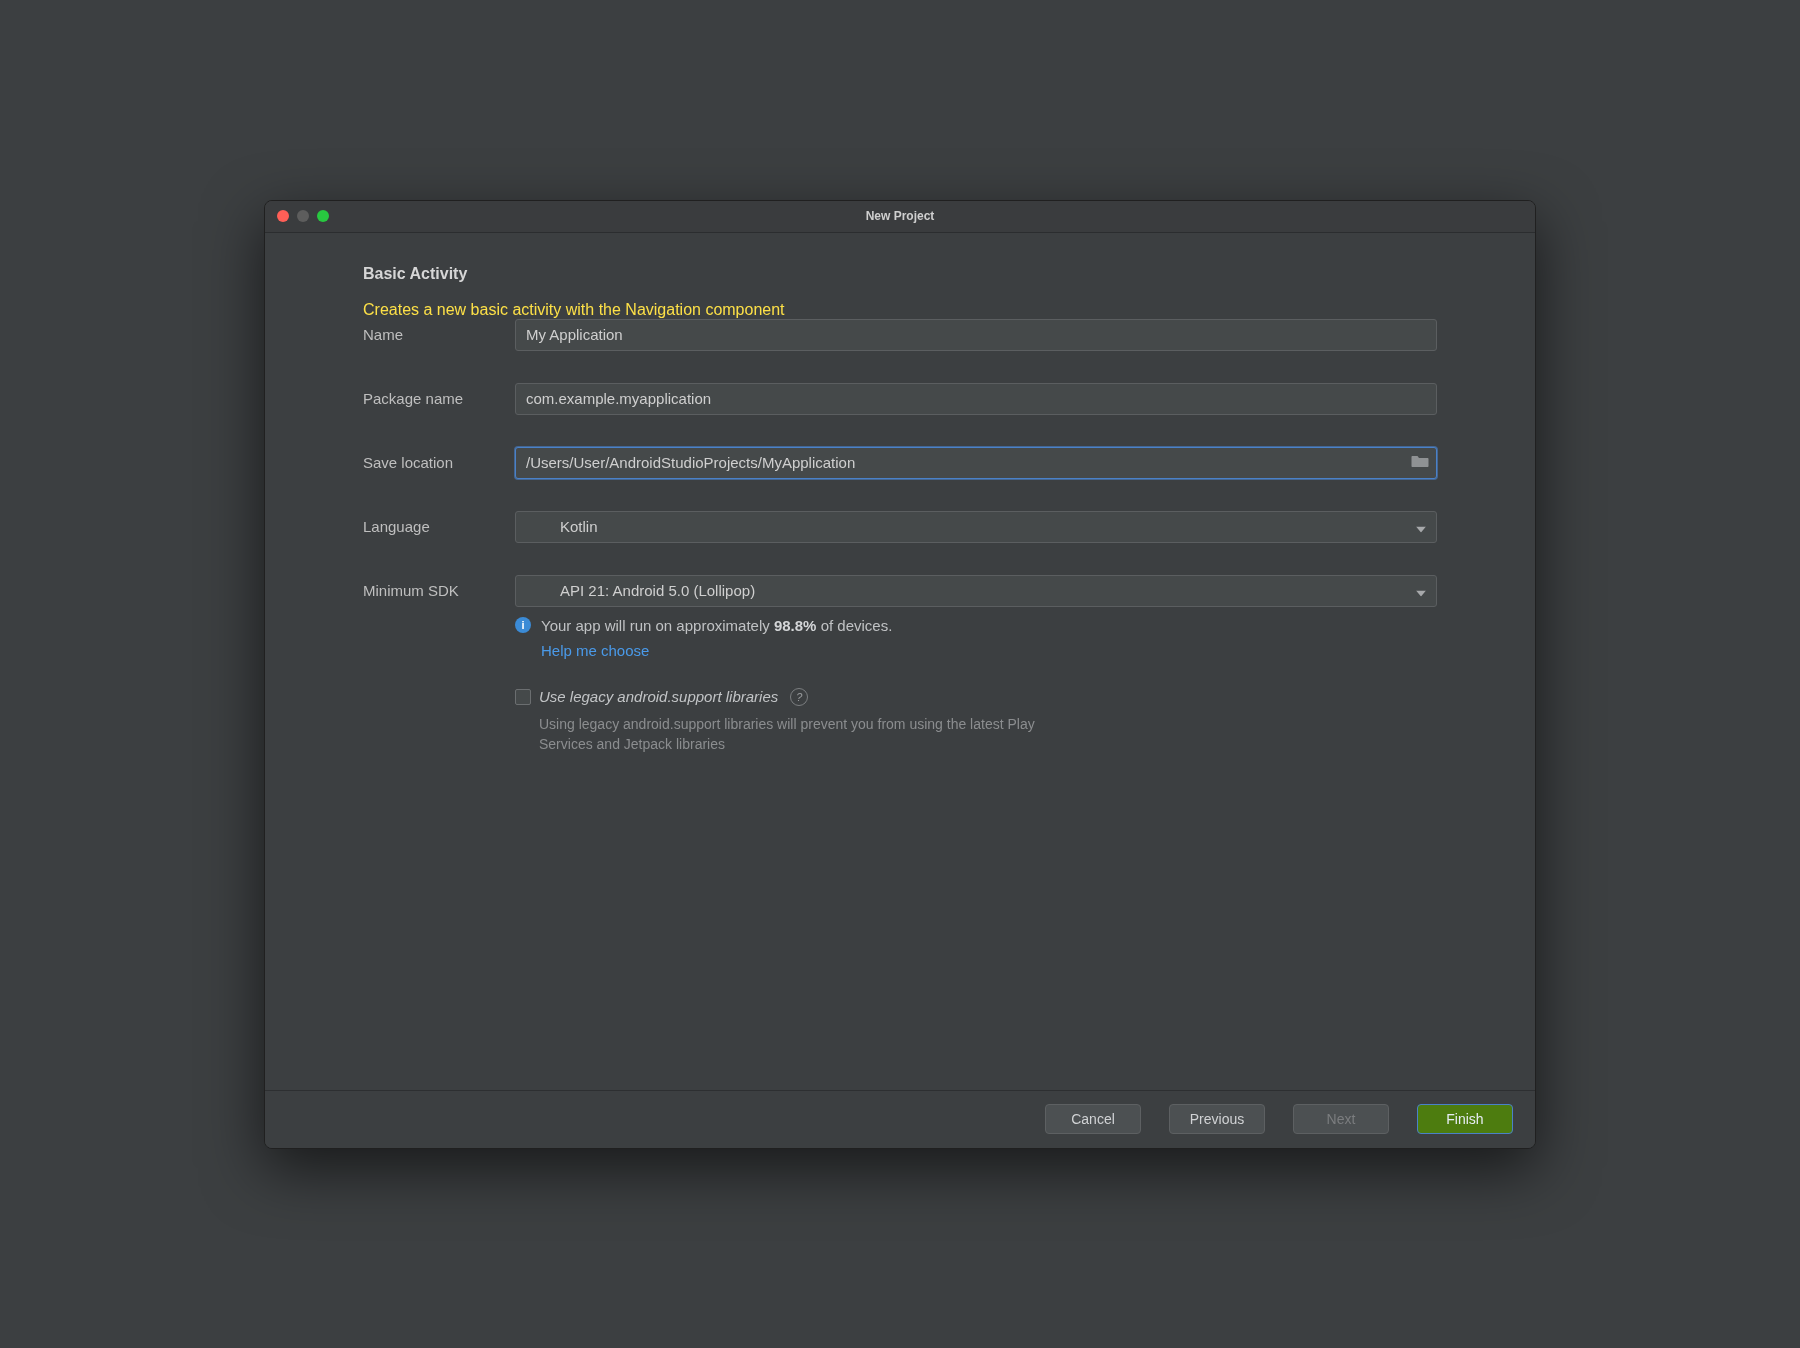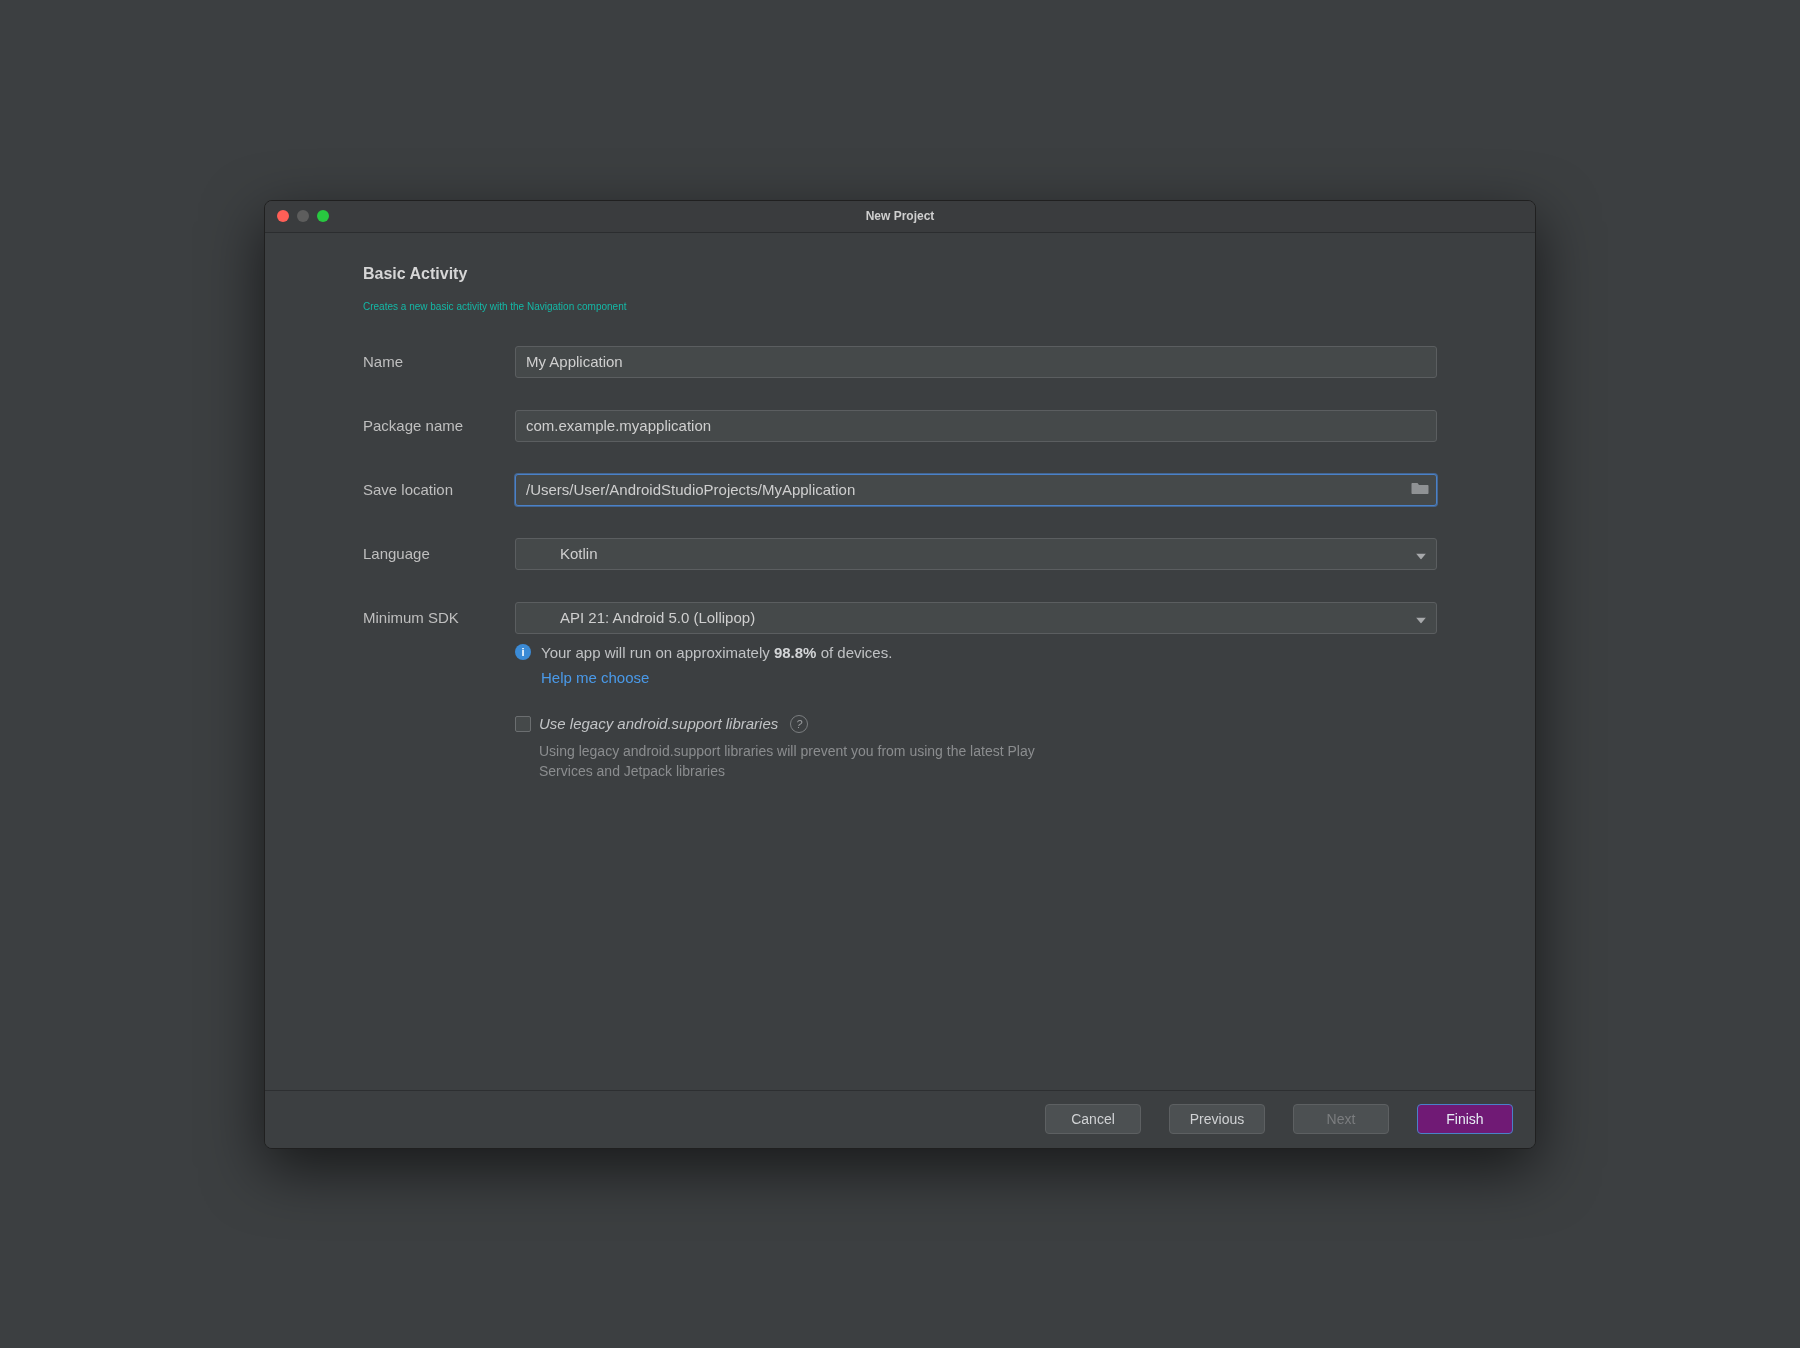--- a/index.html
+++ b/index.html
@@ -51,23 +51,22 @@
     padding: 32px 98px 16px 98px;
     overflow: auto;
   }
   .heading {
     color: #d6d6d6;
     font-weight: 700;
     font-size: 16px;
     margin-bottom: 18px;
   }
   .desc {
-    color: #14b8a6;
-    font-size: 10px;
-    margin-bottom: 34px;
+    color: #fde047;
+    font-size: 16px;
   }
   .form-row {
     display: flex;
     align-items: center;
     margin-bottom: 32px;
   }
   .form-label {
     width: 152px;
     color: #bfbfbf;
     font-size: 15px;
@@ -148,21 +147,21 @@
     background: #4c5052;
     border: 1px solid #5d6062;
     border-radius: 4px;
     color: #d0d2d4;
     font-size: 14px;
     display:flex; align-items:center; justify-content:center;
     cursor:pointer;
   }
   .btn.disabled { color:#7b7d7f; cursor:default; }
   .btn.primary {
-    background: #701a75;
+    background: #4d7c0f;
     border: 1px solid #4a81c8;
     color: #e6ecf4;
   }
 </style>
 </head>
 <body>
 
 <div class="window">
 
   <div class="titlebar">

